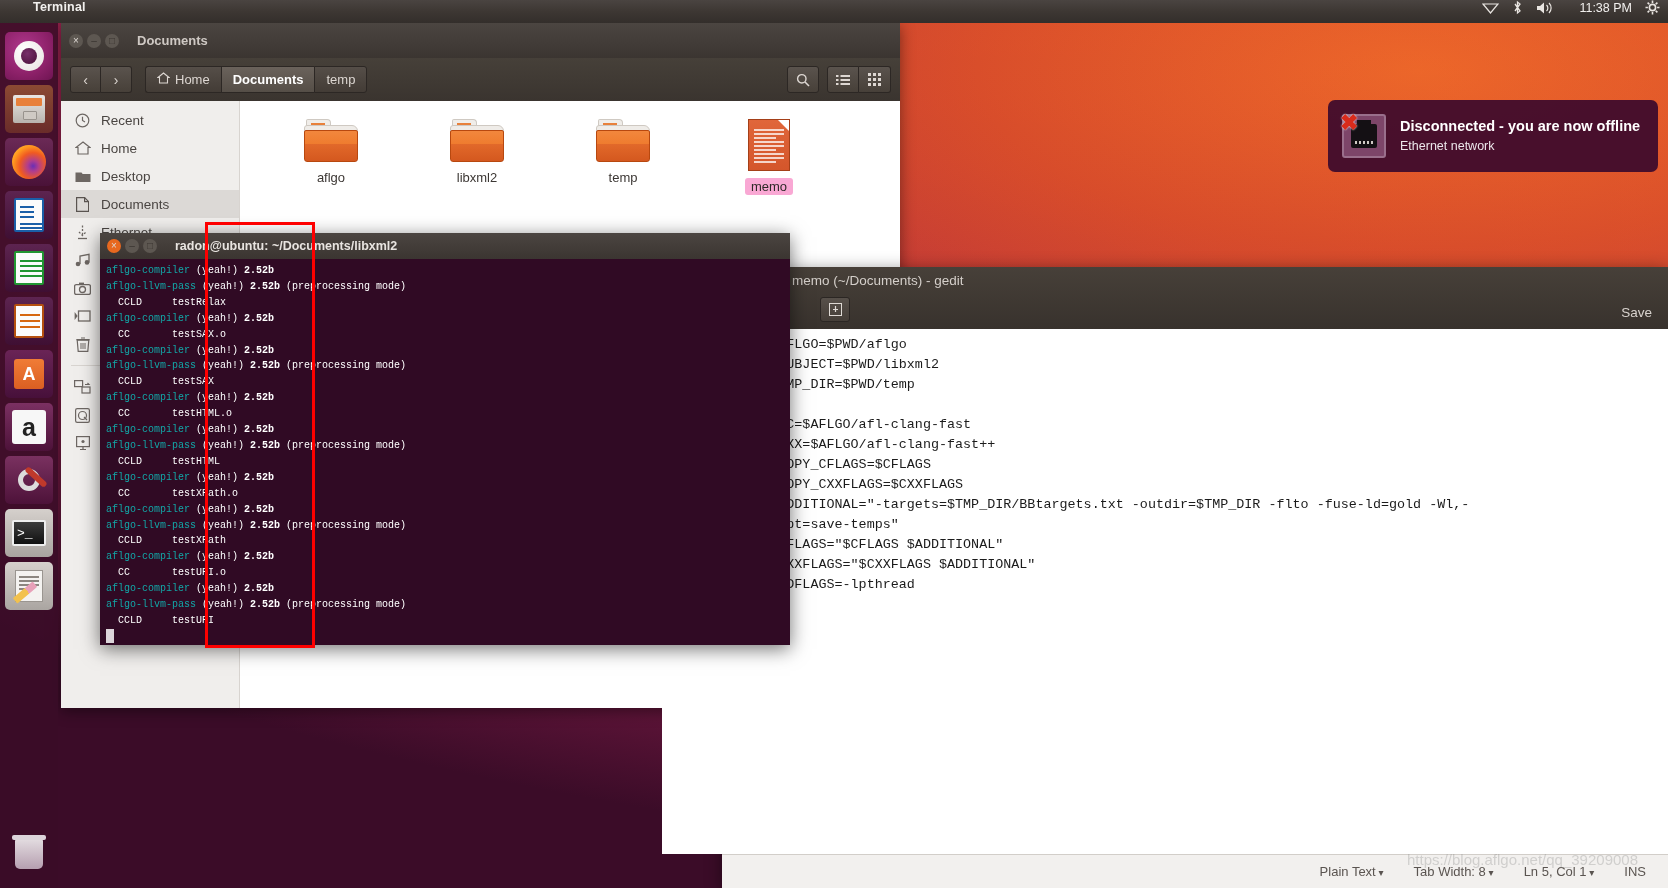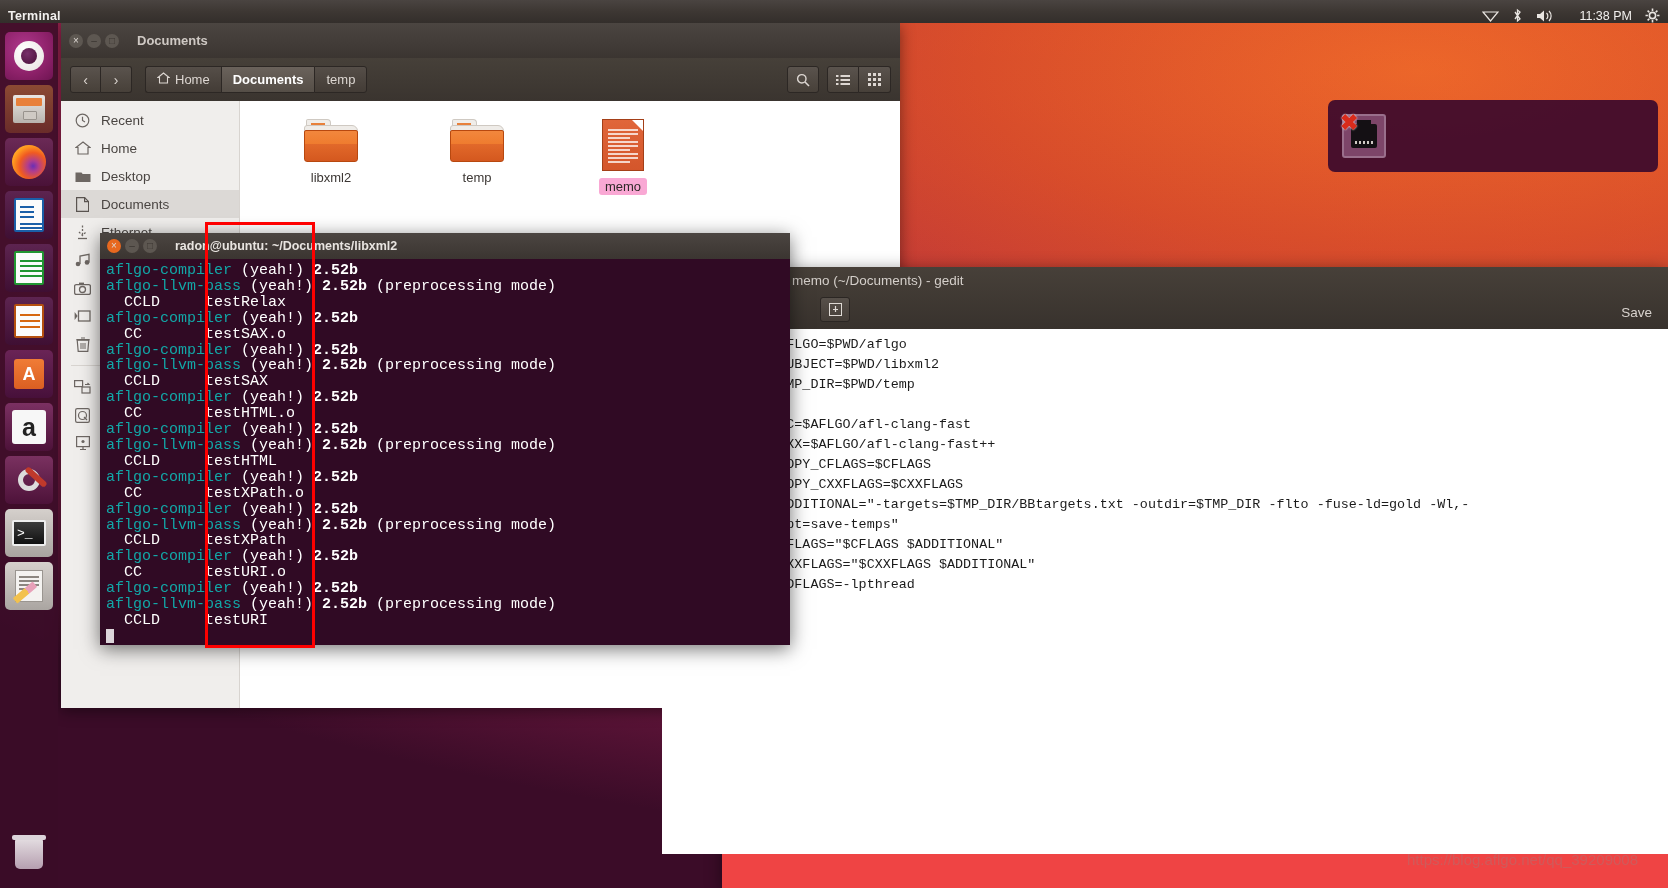--- a/index.html
+++ b/index.html
@@ -20,22 +20,22 @@
   }
   .wallpaper:after{
     content:""; position:absolute; inset:0;
     background: linear-gradient(200deg, rgba(255,120,40,.25) 0%, rgba(0,0,0,0) 42%);
   }
 
   
   .top-panel {
     position: absolute; top: 0; left: 0; right: 0; height: 23px;
     background: linear-gradient(180deg,#4a4441 0%, #3d3733 50%, #332e2b 100%);
-    display: flex; align-items: flex-end;
-    color: #f2f0ee; font-size: 12.5px; z-index: 100;
+    display: flex; align-items: flex-start;
+    color: #f2f0ee; font-size: 12.5px; z-index: 100; padding-left: 25px;
   }
   .top-panel .app-title { margin-left: 8px; font-weight: bold; letter-spacing:.2px; font-size:12.5px;}
   .panel-right { margin-left: auto; display: flex; align-items: center; gap: 13px; padding-right: 8px; }
   .panel-right .clock { font-size: 12.5px; margin-left: 12px; }
   .panel-ico { display:inline-block; line-height:0; }
 
   
   .launcher {
     position: absolute; top: 23px; left: 0; width: 58px; bottom: 0;
     background: rgba(58,13,40,.86);
@@ -153,21 +153,21 @@
   
   .terminal {
     position:absolute; left:100px; top:233px; width:690px; height:412px; z-index:60;
     box-shadow: 0 4px 18px rgba(0,0,0,.55);
   }
   .term-titlebar{ height:26px; background:linear-gradient(180deg,#4b4541,#3b3531); display:flex;align-items:center;padding-left:7px;}
   .term-titlebar .wbtn.close{background:#e7681f;}
   .term-title{ margin-left:14px; font-size:12.5px; font-weight:bold; color:#e8e4e0;}
   .term-body{
     height: calc(100% - 26px); background:#300a24; padding:4px 6px 0 6px;
-    font-family:"Liberation Mono", monospace; font-size:15px; line-height:15.9px; color:#ffffff;
+    font-family:"Liberation Mono", monospace; font-size:10px; line-height:15.9px; color:#ffffff;
     overflow:hidden; white-space:pre;
   }
   .t-cy { color:#12a7a7; }
   .t-b  { font-weight:bold; color:#fff; }
   .cursor{display:inline-block;width:8px;height:14px;background:#dcd5da;vertical-align:-2px;}
 
   
   .redbox{ position:absolute; left:205px; top:222px; width:110px; height:426px; border:3px solid #fe0000; z-index:80; }
 
   
@@ -485,20 +485,28 @@
                 <rect x="0.6" y="0.6" width="12.8" height="10" fill="none" stroke="#6d6763" stroke-width="1.2"></rect>
                 <path d="M4 13.5h6M7 10.6v2.9" stroke="#6d6763" stroke-width="1.2"></path>
                 <circle cx="7" cy="5.5" r="1.6" fill="#6d6763"></circle>
               </svg>
             </span>
             <span>Connect to Server</span>
           </div>
         </div>
       <div class="naut-main">
         <div class="icon-grid" id="filegrid">
+            <div class="file-cell">
+              <div class="folder-ico">
+                <span class="tab"></span>
+                <span class="bk"></span>
+                <span class="fr"></span>
+              </div>
+              <div><span class="file-label">aflgo</span></div>
+            </div>
             <div class="file-cell">
               <div class="folder-ico">
                 <span class="tab"></span>
                 <span class="bk"></span>
                 <span class="fr"></span>
               </div>
               <div><span class="file-label">libxml2</span></div>
             </div>
             <div class="file-cell">
               <div class="folder-ico">
@@ -544,35 +552,45 @@
 
 export CC=$AFLGO/afl-clang-fast
 export CXX=$AFLGO/afl-clang-fast++
 export COPY_CFLAGS=$CFLAGS
 export COPY_CXXFLAGS=$CXXFLAGS
 export ADDITIONAL="-targets=$TMP_DIR/BBtargets.txt -outdir=$TMP_DIR -flto -fuse-ld=gold -Wl,-
 plugin-opt=save-temps"
 export CFLAGS="$CFLAGS $ADDITIONAL"
 export CXXFLAGS="$CXXFLAGS $ADDITIONAL"
 export LDFLAGS=-lpthread</div>
+    <div class="ged-status">
+      <span class="drop">Plain Text</span>
+      <span class="drop">Tab Width: 8</span>
+      <span class="drop">Ln 5, Col 1</span>
+      <span>INS</span>
+    </div>
   </div>
 
   <div class="terminal">
     <div class="term-titlebar">
       <div class="wbtn close">×</div>
       <div class="wbtn min">–</div>
       <div class="wbtn max">□</div>
       <div class="term-title">radon@ubuntu: ~/Documents/libxml2</div>
     </div>
     <div class="term-body" id="termbody"><div><span class="t-cy">aflgo-compiler</span><span> (yeah!) </span><span class="t-b">2.52b</span><span></span></div><div><span class="t-cy">aflgo-llvm-pass</span><span> (yeah!) </span><span class="t-b">2.52b</span><span> (preprocessing mode)</span></div><div>  CCLD     testRelax</div><div><span class="t-cy">aflgo-compiler</span><span> (yeah!) </span><span class="t-b">2.52b</span><span></span></div><div>  CC       testSAX.o</div><div><span class="t-cy">aflgo-compiler</span><span> (yeah!) </span><span class="t-b">2.52b</span><span></span></div><div><span class="t-cy">aflgo-llvm-pass</span><span> (yeah!) </span><span class="t-b">2.52b</span><span> (preprocessing mode)</span></div><div>  CCLD     testSAX</div><div><span class="t-cy">aflgo-compiler</span><span> (yeah!) </span><span class="t-b">2.52b</span><span></span></div><div>  CC       testHTML.o</div><div><span class="t-cy">aflgo-compiler</span><span> (yeah!) </span><span class="t-b">2.52b</span><span></span></div><div><span class="t-cy">aflgo-llvm-pass</span><span> (yeah!) </span><span class="t-b">2.52b</span><span> (preprocessing mode)</span></div><div>  CCLD     testHTML</div><div><span class="t-cy">aflgo-compiler</span><span> (yeah!) </span><span class="t-b">2.52b</span><span></span></div><div>  CC       testXPath.o</div><div><span class="t-cy">aflgo-compiler</span><span> (yeah!) </span><span class="t-b">2.52b</span><span></span></div><div><span class="t-cy">aflgo-llvm-pass</span><span> (yeah!) </span><span class="t-b">2.52b</span><span> (preprocessing mode)</span></div><div>  CCLD     testXPath</div><div><span class="t-cy">aflgo-compiler</span><span> (yeah!) </span><span class="t-b">2.52b</span><span></span></div><div>  CC       testURI.o</div><div><span class="t-cy">aflgo-compiler</span><span> (yeah!) </span><span class="t-b">2.52b</span><span></span></div><div><span class="t-cy">aflgo-llvm-pass</span><span> (yeah!) </span><span class="t-b">2.52b</span><span> (preprocessing mode)</span></div><div>  CCLD     testURI</div><div><span class="cursor"></span></div></div>
   </div>
 
   <div class="redbox"></div>
 
   <div class="notif">
     <div class="notif-ico">
       <div class="plug"></div>
         <span class="x">✖</span>
     </div>
+    <div class="notif-txt">
+      <b>Disconnected - you are now offline</b>
+      <span>Ethernet network</span>
+    </div>
   </div>
 
   <div class="watermark">https://blog.aflgo.net/qq_39209008</div>
 </div>
 
 </body></html>

